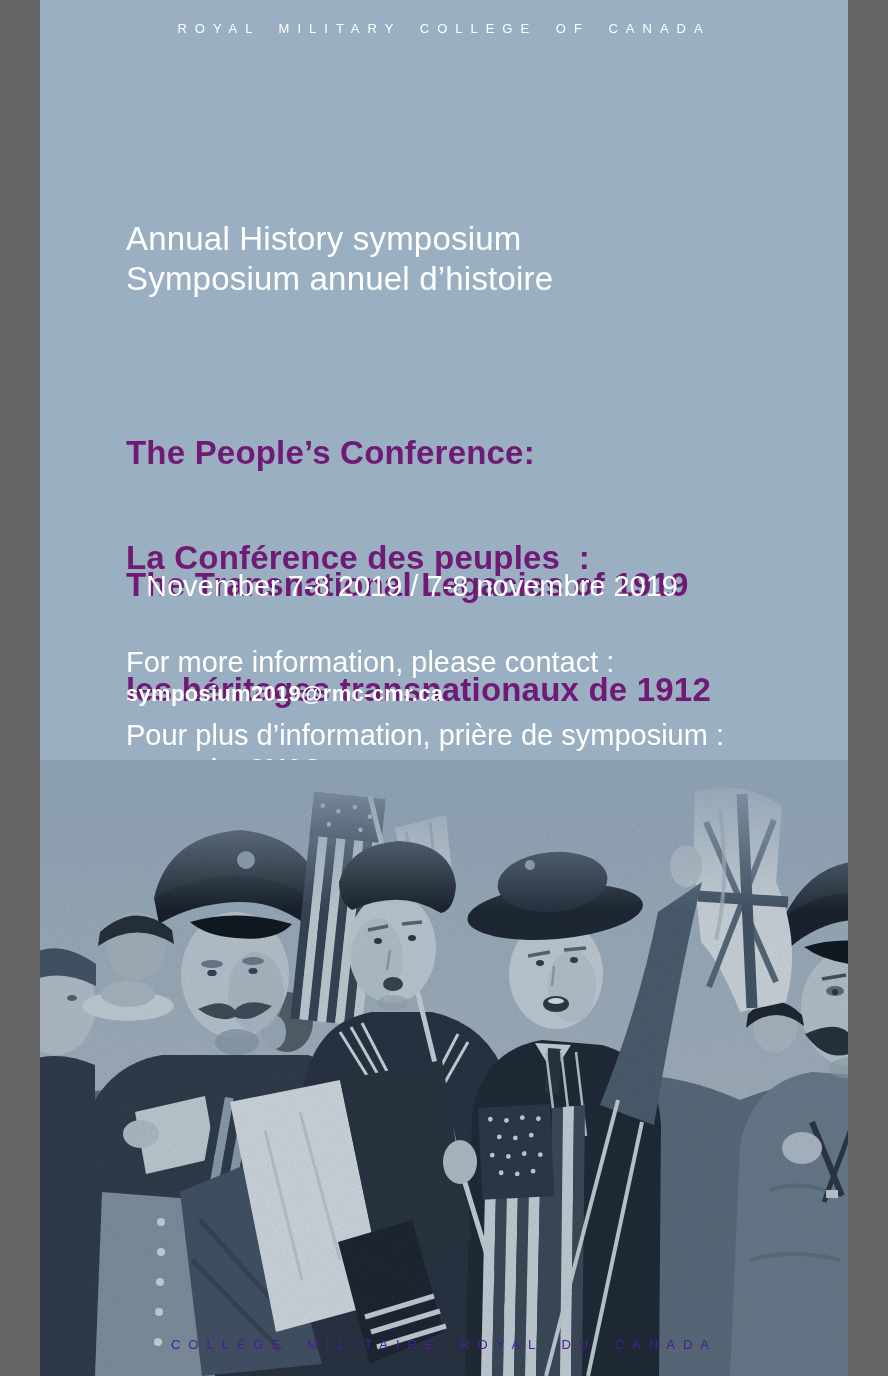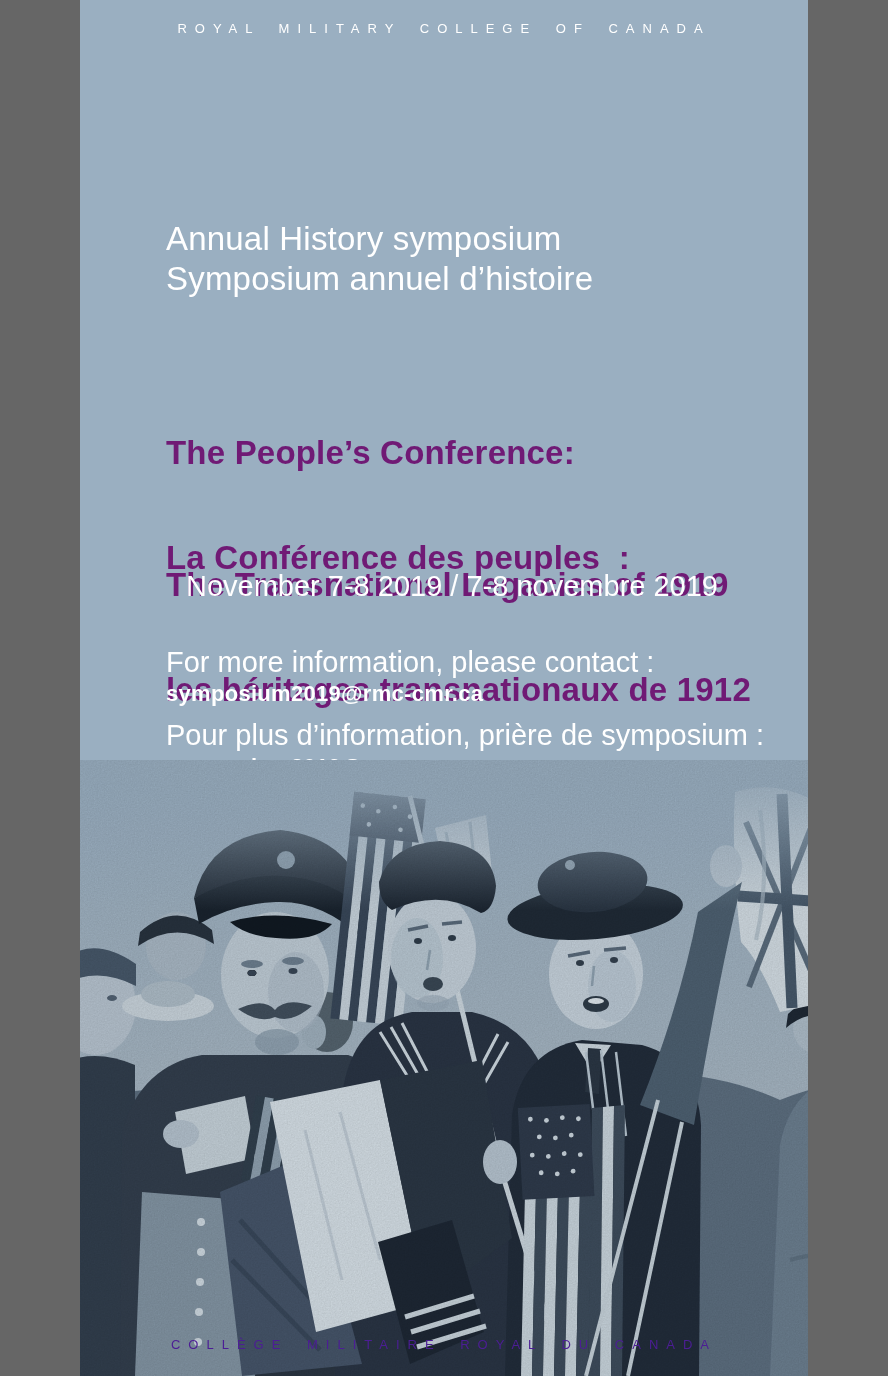--- a/index.html
+++ b/index.html
@@ -1,17 +1,17 @@
 <!DOCTYPE html>
 <html><head>
 <meta charset="utf-8">
 <style>
   html,body{margin:0;padding:0;background:#666;}
   .poster{
-    position:relative;width:728px;height:1376px;overflow:hidden;
+    position:relative;width:808px;height:1376px;overflow:hidden;
     background:#9aafc1;
     font-family:"Liberation Sans","DejaVu Sans",sans-serif;
     margin:0 auto;
   }
   .banner{
     position:absolute;left:0;width:100%;text-align:center;
     color:#ffffff;font-size:13px;font-weight:400;
     letter-spacing:8px;word-spacing:7px;white-space:nowrap;
   }
   .banner-top{top:21px;}

